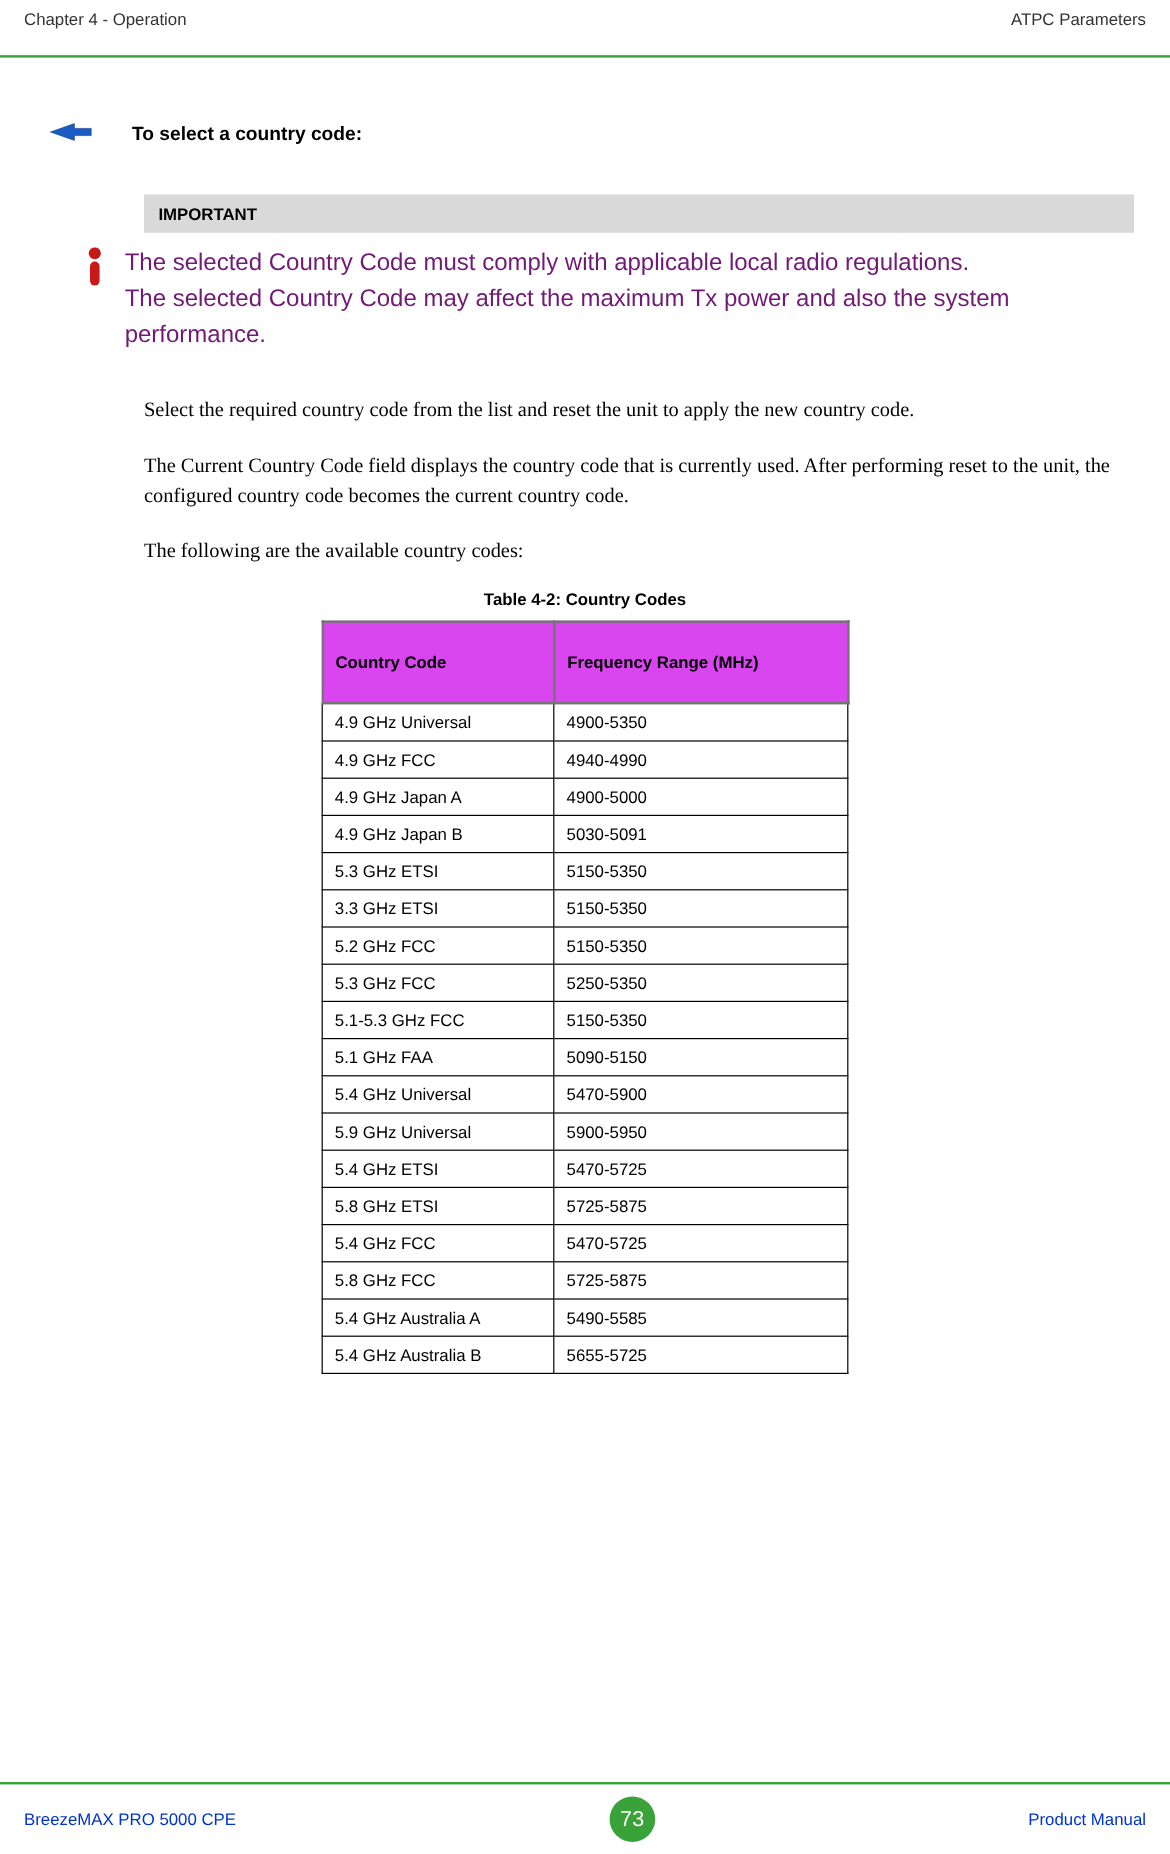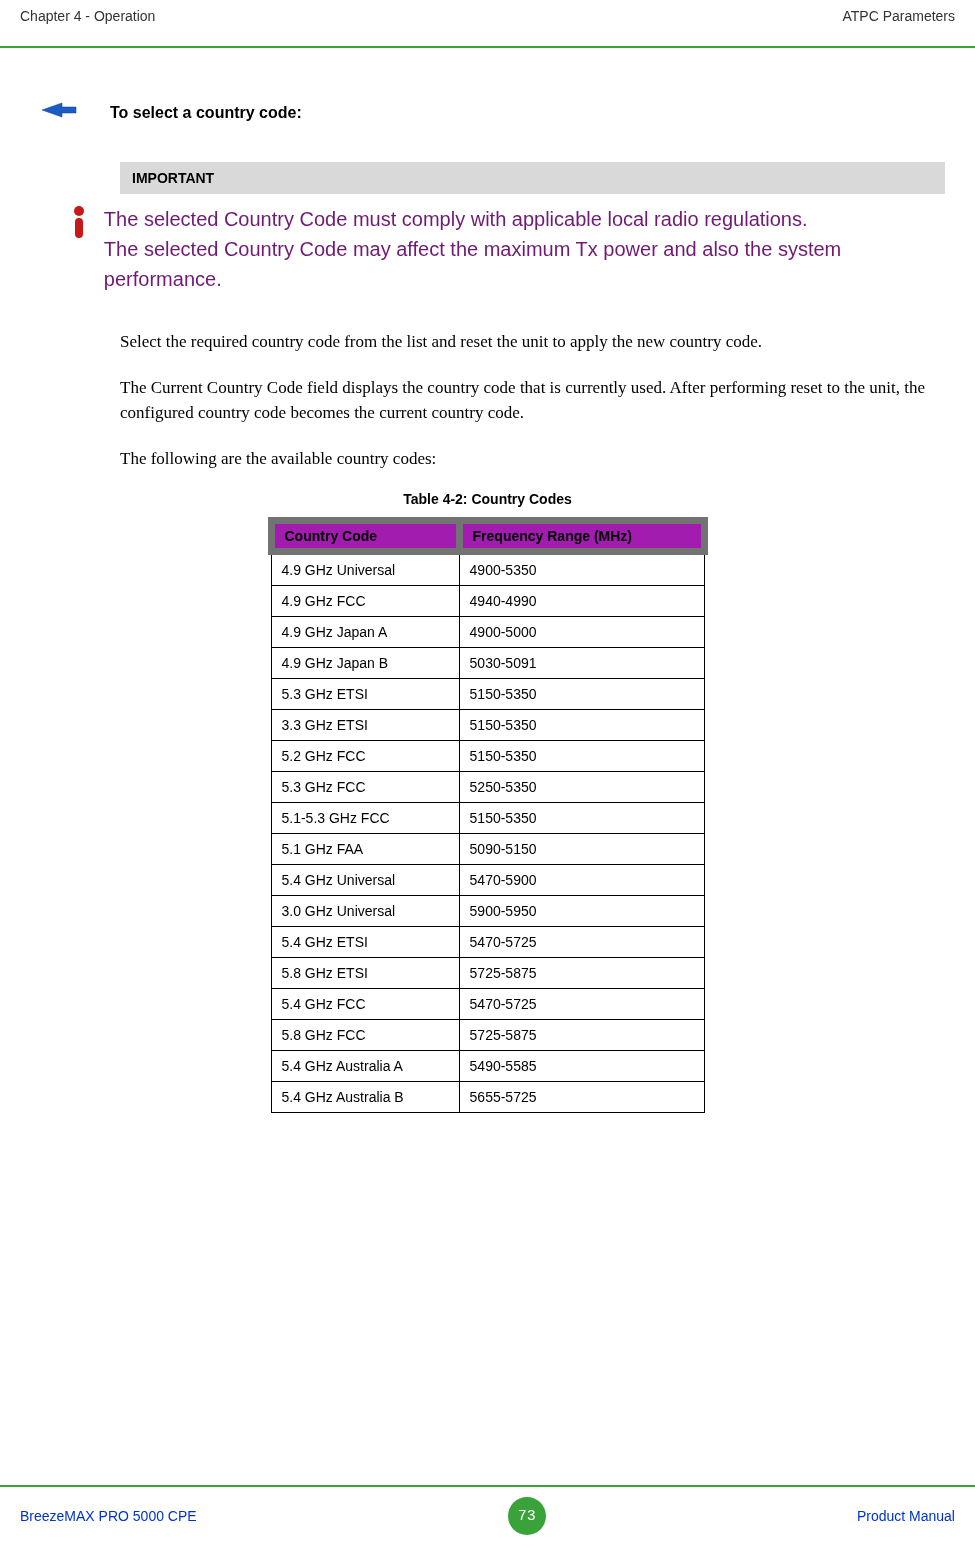--- a/index.html
+++ b/index.html
@@ -85,23 +85,23 @@
       font-size: 14px;
       margin-top: 20px;
       margin-bottom: 10px;
     }
     .country-table {
       margin: 0 auto;
       border-collapse: collapse;
       width: 440px;
     }
     .country-table th {
-      background: #a21caf;
-      border: 7px solid #737373;
-      padding: 4px 10px;
+      background: #d946ef;
+      border: 2px solid #737373;
+      padding: 25px 10px;
       text-align: left;
       font-weight: bold;
       font-size: 14px;
     }
     .country-table td {
       border: 1px solid #000;
       padding: 7px 10px;
       font-size: 14px;
     }
     .footer {
@@ -121,23 +121,22 @@
     }
     .page-badge {
       background: #39a339;
       color: #fff;
       width: 38px;
       height: 38px;
       border-radius: 50%;
       display: flex;
       align-items: center;
       justify-content: center;
-      font-size: 15px;
+      font-size: 18px;
       font-weight: normal;
-      font-family: Liberation Mono, monospace;
     }
   </style>
 </head>
 <body>
 
 <div class="header">
   <span>Chapter 4 - Operation</span>
   <span>ATPC Parameters</span>
 </div>
 
@@ -219,21 +218,21 @@
         </tr>
         <tr>
           <td>5.1 GHz FAA</td>
           <td>5090-5150</td>
         </tr>
         <tr>
           <td>5.4 GHz Universal</td>
           <td>5470-5900</td>
         </tr>
         <tr>
-          <td>3.0 GHz Universal</td>
+          <td>5.9 GHz Universal</td>
           <td>5900-5950</td>
         </tr>
         <tr>
           <td>5.4 GHz ETSI</td>
           <td>5470-5725</td>
         </tr>
         <tr>
           <td>5.8 GHz ETSI</td>
           <td>5725-5875</td>
         </tr>

